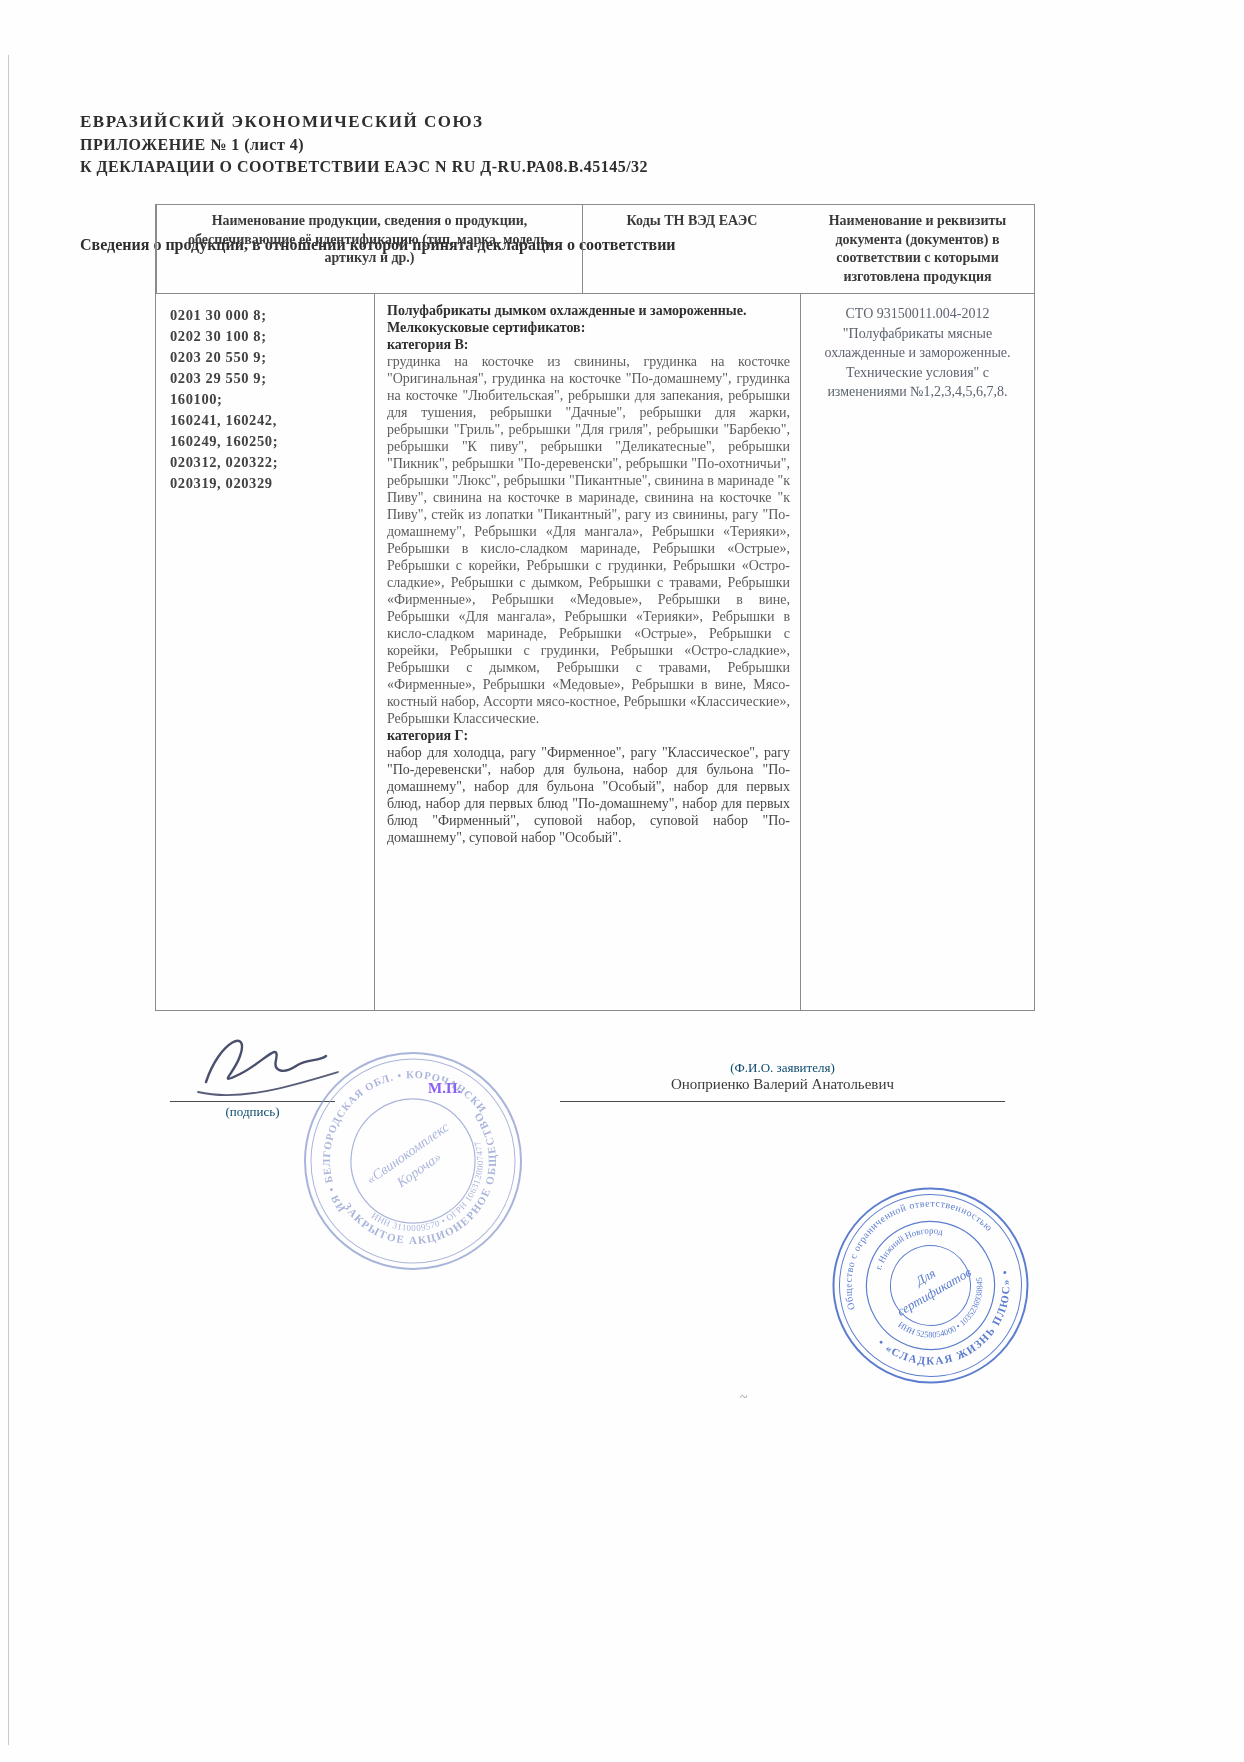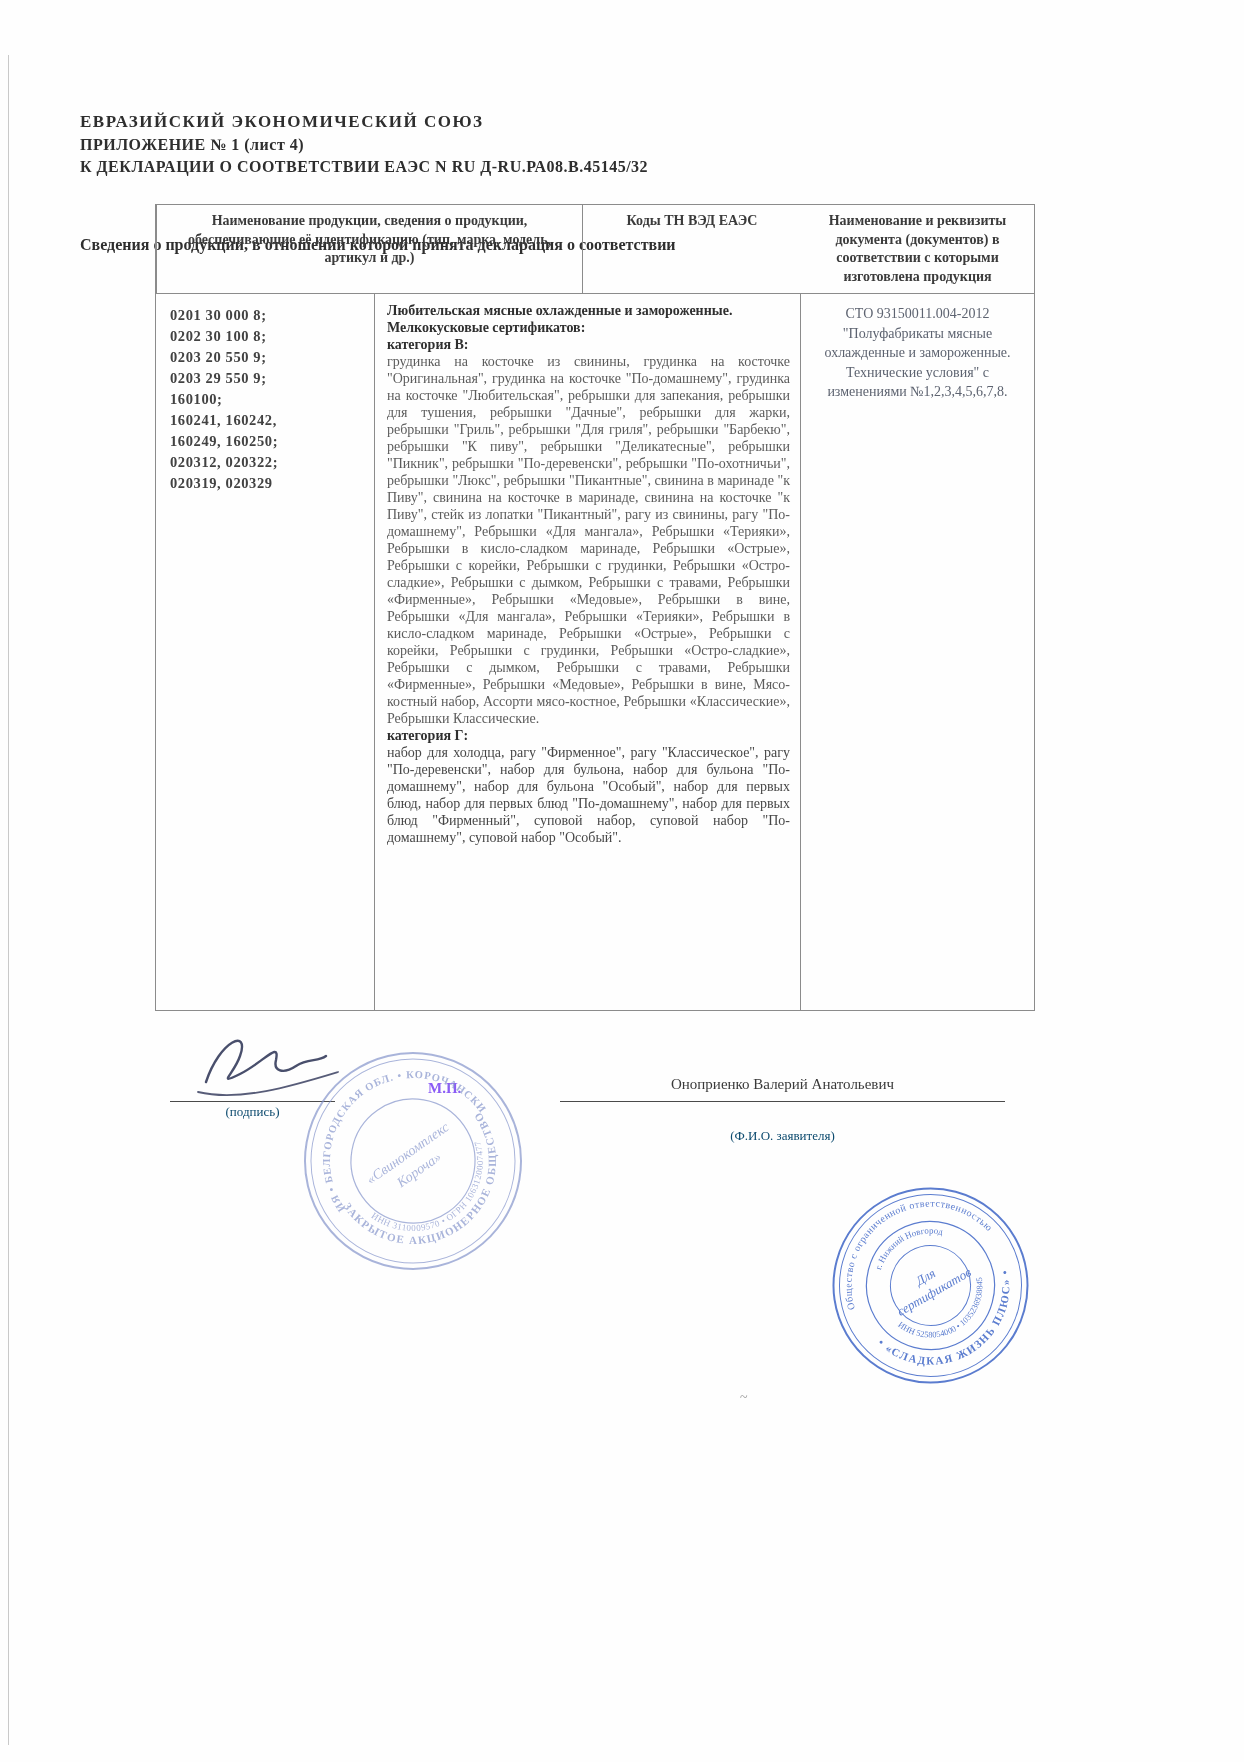--- a/index.html
+++ b/index.html
@@ -34,21 +34,21 @@
   .product .body-text { text-align:justify; }
   .product .darker { color:#474747; }
 
   .doccell { padding:10px 12px; text-align:center; color:#5d6370; line-height:19.5px; }
 
   .sig-line { position:absolute; border-top:1px solid #4a4a4a; height:0; }
   .line-left { left:170px; top:1101px; width:165px; }
   .line-right { left:560px; top:1101px; width:445px; }
   .sig-caption { position:absolute; text-align:center; font-size:13px; color:#0c4a6e; }
   .cap-podpis { left:170px; top:1104px; width:165px; }
-  .cap-fio { left:560px; top:1128px; width:445px; }
+  .cap-fio { left:560px; top:1060px; width:445px; }
   .mp { position:absolute; left:428px; top:1080px; font-size:15px; font-weight:bold; color:#8b5cf6; }
   .applicant-name { position:absolute; left:560px; top:1076px; width:445px; text-align:center; font-size:15px; color:#3a3a3a; }
   .sig-svg { position:absolute; left:192px; top:1022px; }
 
   .stamp { position:absolute; }
   .stamp text { font-family:"Liberation Serif", serif; }
   .stamp1 { left:288px; top:1036px; transform:rotate(-35deg); opacity:0.68; }
   .stamp2 { left:818px; top:1173px; transform:rotate(-30deg); opacity:0.9; }
   .artifact { position:absolute; color:#9a9a9a; font-size:14px; }
   .art1 { left:740px; top:1390px; }
@@ -77,21 +77,21 @@
         <div>0202 30 100 8;</div>
         <div>0203 20 550 9;</div>
         <div>0203 29 550 9;</div>
         <div>160100;</div>
         <div>160241, 160242,</div>
         <div>160249, 160250;</div>
         <div>020312, 020322;</div>
         <div>020319, 020329</div>
       </div>
       <div class="td c2 product">
-        <div class="b">Любительская мясные охлажденные и замороженные.</div>
+        <div class="b">Полуфабрикаты дымком охлажденные и замороженные.</div>
         <div class="b">Мелкокусковые сертификатов:</div>
         <div class="b">категория В:</div>
         <div class="body-text">грудинка на косточке из свинины, грудинка на косточке "Оригинальная", грудинка на косточке "По-домашнему", грудинка на косточке "Любительская", ребрышки для запекания, ребрышки для тушения, ребрышки "Дачные", ребрышки для жарки, ребрышки "Гриль", ребрышки "Для гриля", ребрышки "Барбекю", ребрышки "К пиву", ребрышки "Деликатесные", ребрышки "Пикник", ребрышки "По-деревенски", ребрышки "По-охотничьи", ребрышки "Люкс", ребрышки "Пикантные", свинина в маринаде "к Пиву", свинина на косточке в маринаде, свинина на косточке "к Пиву", стейк из лопатки "Пикантный", рагу из свинины, рагу "По-домашнему", Ребрышки «Для мангала», Ребрышки «Терияки», Ребрышки в кисло-сладком маринаде, Ребрышки «Острые», Ребрышки с корейки, Ребрышки с грудинки, Ребрышки «Остро-сладкие», Ребрышки с дымком, Ребрышки с травами, Ребрышки «Фирменные», Ребрышки «Медовые», Ребрышки в вине, Ребрышки «Для мангала», Ребрышки «Терияки», Ребрышки в кисло-сладком маринаде, Ребрышки «Острые», Ребрышки с корейки, Ребрышки с грудинки, Ребрышки «Остро-сладкие», Ребрышки с дымком, Ребрышки с травами, Ребрышки «Фирменные», Ребрышки «Медовые», Ребрышки в вине, Мясо-костный набор, Ассорти мясо-костное, Ребрышки «Классические», Ребрышки Классические.</div>
         <div class="b">категория Г:</div>
         <div class="body-text darker">набор для холодца, рагу "Фирменное", рагу "Классическое", рагу "По-деревенски", набор для бульона, набор для бульона "По-домашнему", набор для бульона "Особый", набор для первых блюд, набор для первых блюд "По-домашнему", набор для первых блюд "Фирменный", суповой набор, суповой набор "По-домашнему", суповой набор "Особый".</div>
       </div>
       <div class="td c3 doccell">СТО 93150011.004-2012 "Полуфабрикаты мясные охлажденные и замороженные. Технические условия" с изменениями №1,2,3,4,5,6,7,8.</div>
     </div>
   </div>
 

